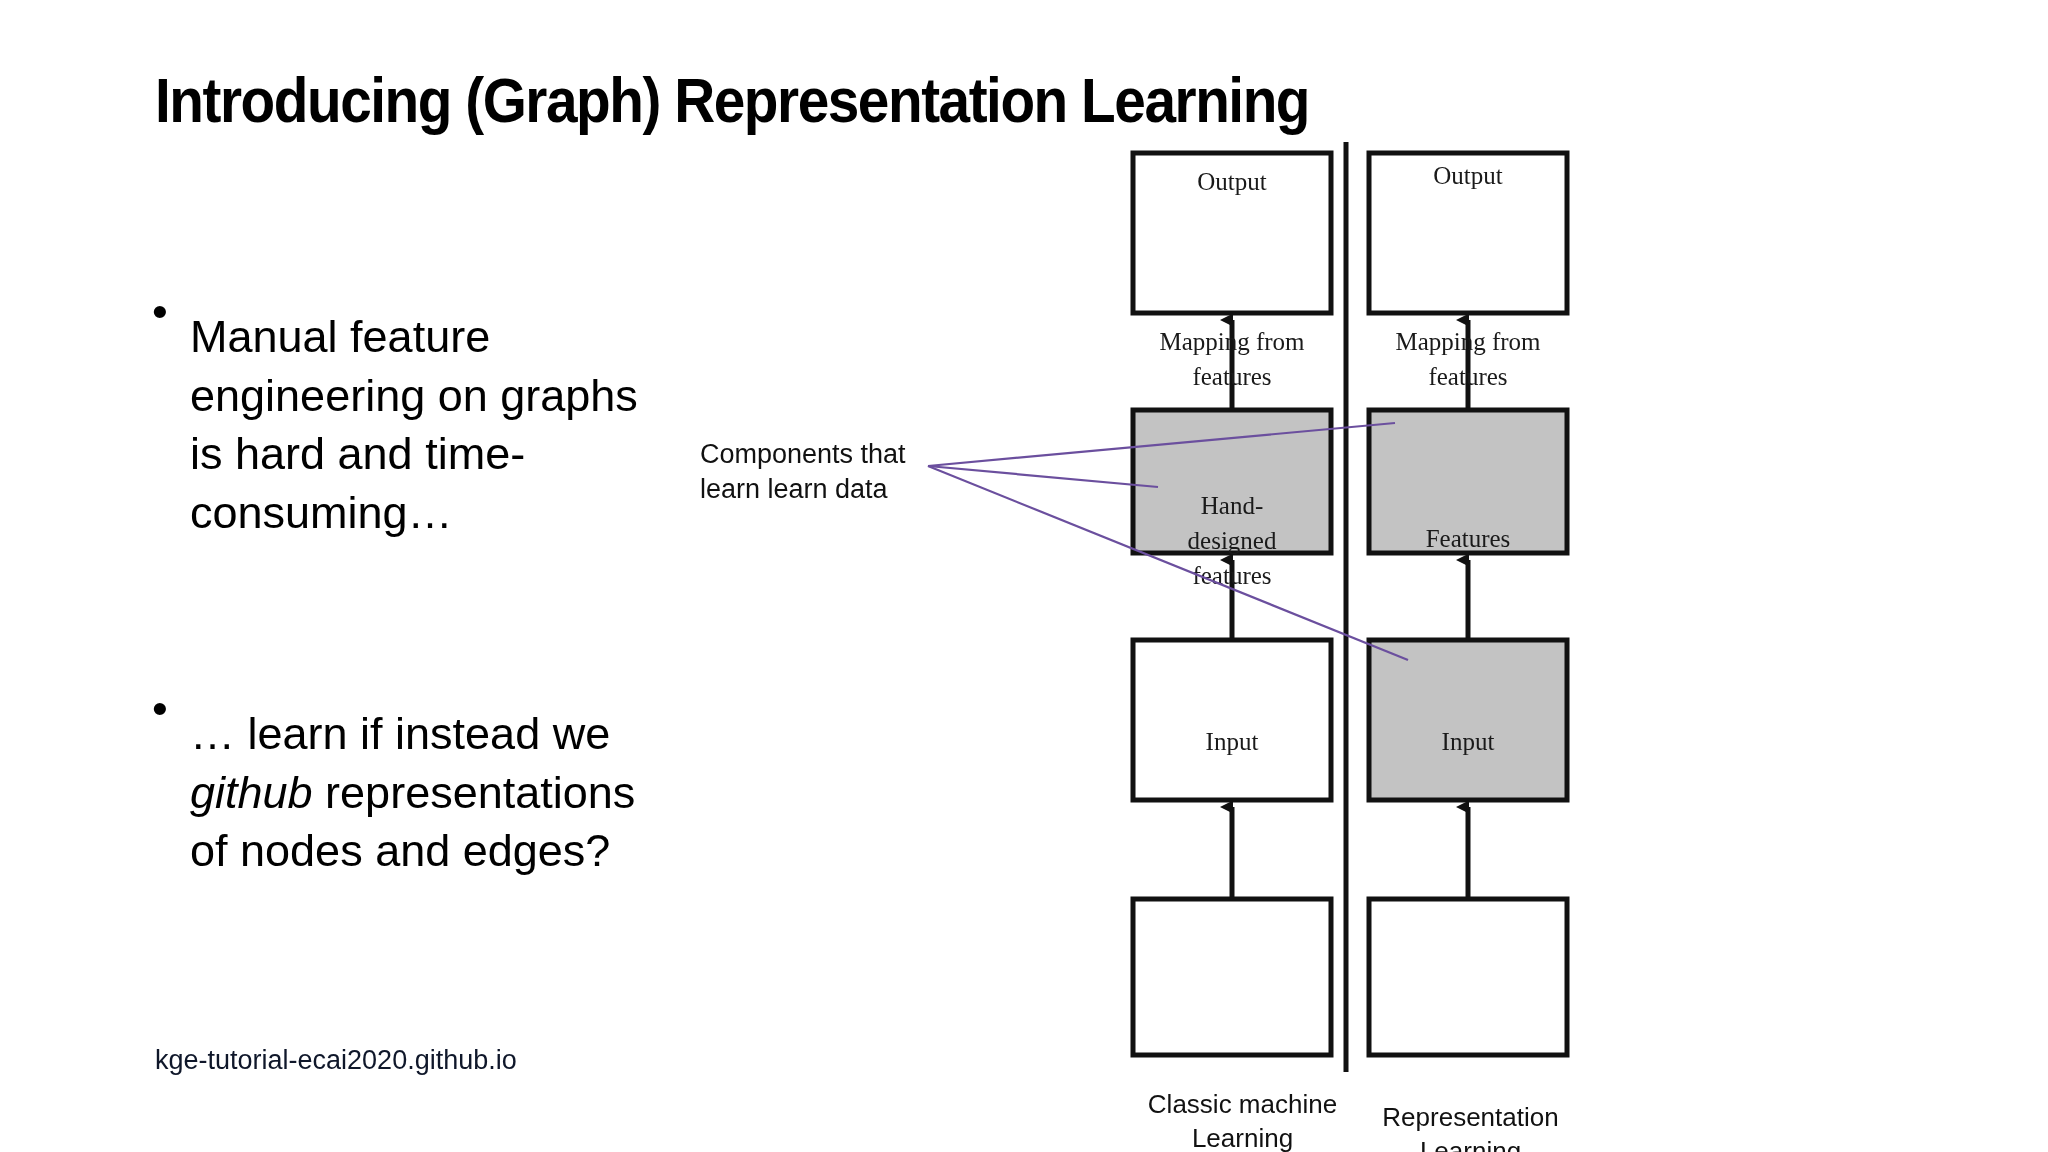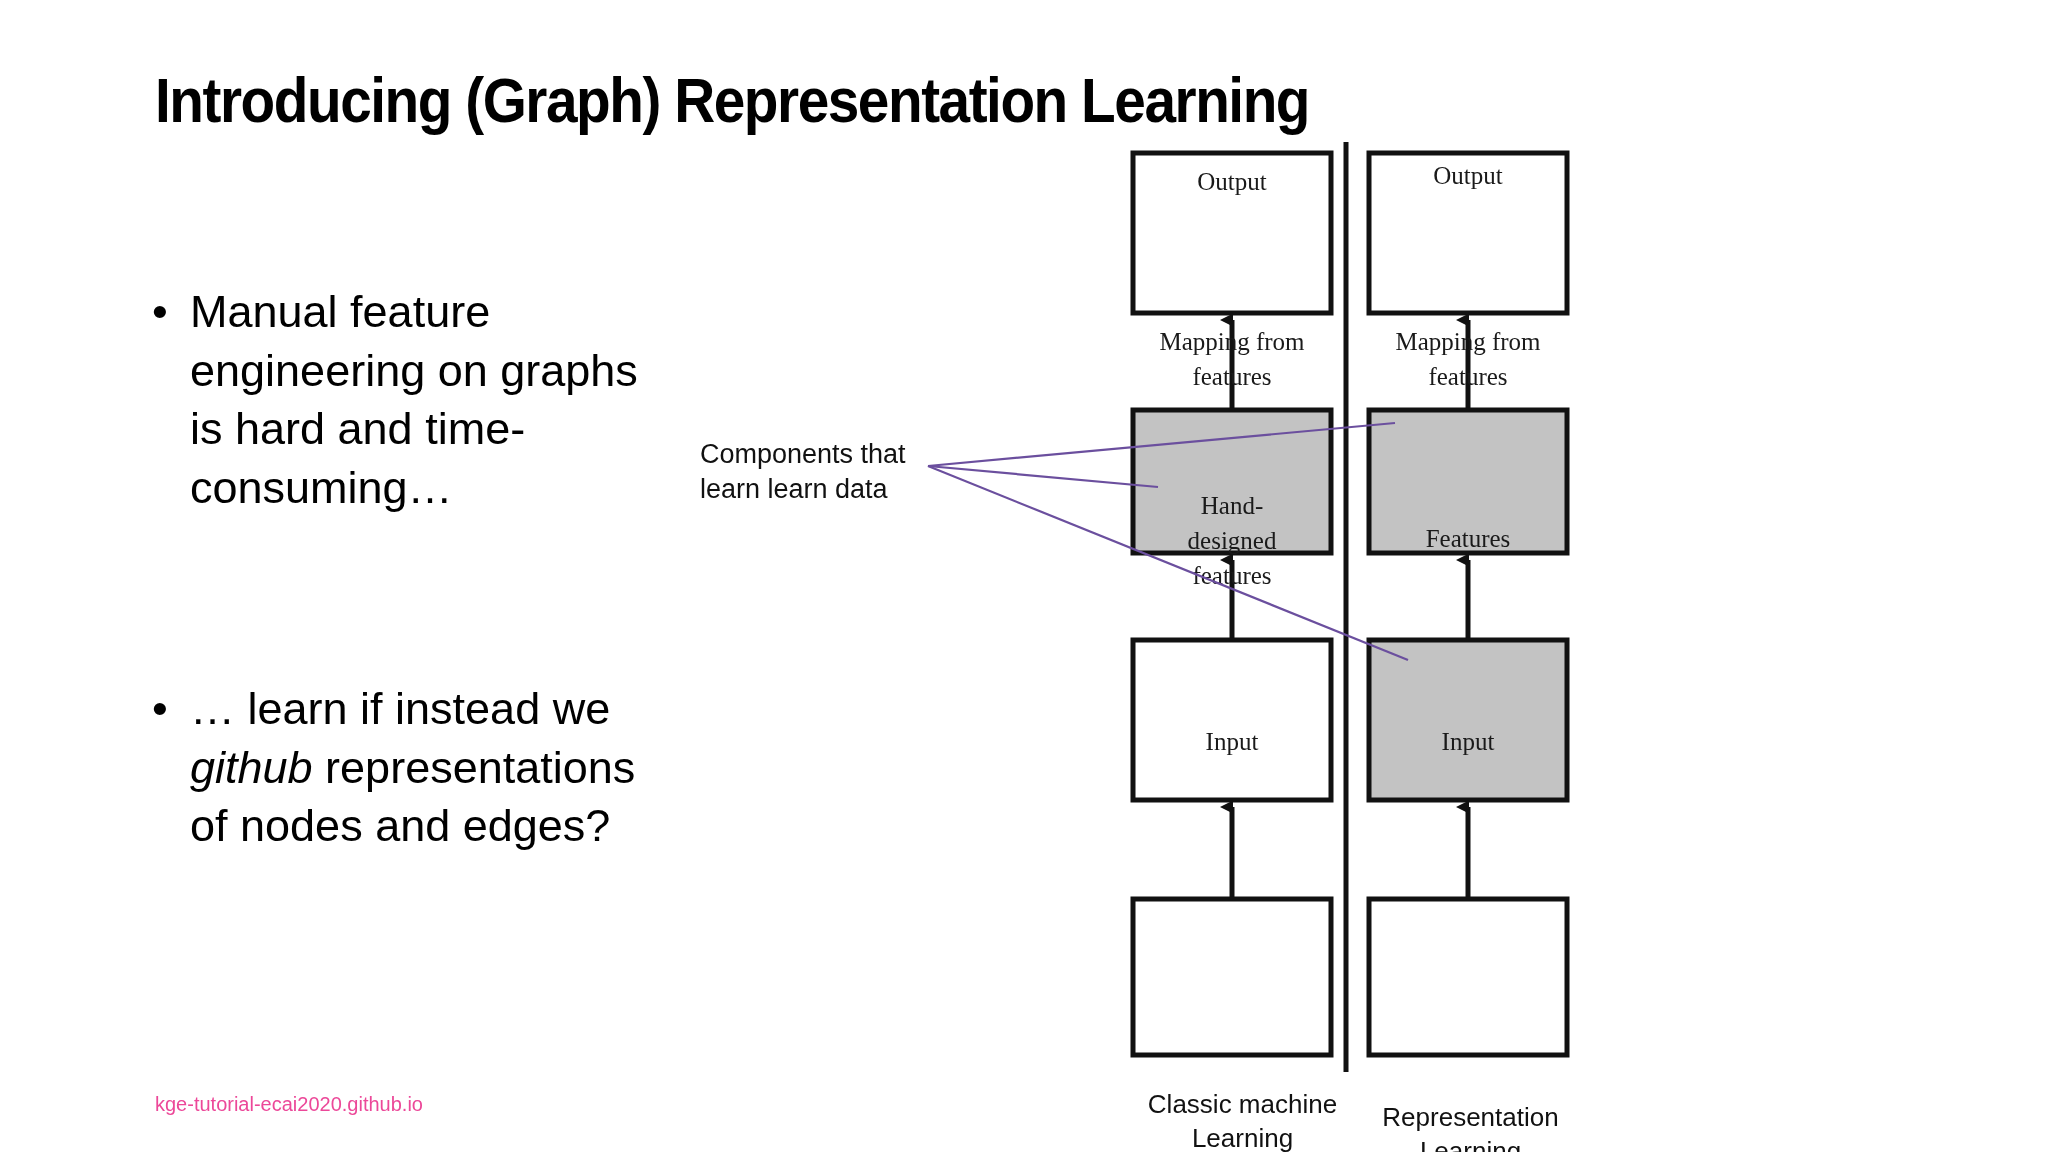--- a/index.html
+++ b/index.html
@@ -47,20 +47,21 @@
   #bullet-2 { left: 152px; top: 680px; width: 520px; }
   .bullet-marker {
     flex: 0 0 auto;
     width: 38px;
     font-size: 45px;
     line-height: 1.30;
     color: #000000;
   }
   .bullet-text {
     flex: 1 1 auto;
+    margin-top: 25px;
   }
   .bullet-text .ital { font-style: italic; }
 
   
   #callout {
     position: absolute;
     left: 700px;
     top: 437px;
     width: 235px;
     font-family: "Liberation Sans", sans-serif;
@@ -99,24 +100,24 @@
     font-family: "Liberation Sans", sans-serif;
     font-size: 24px;
     color: #111111;
     white-space: nowrap;
   }
 
   
   #footer-url {
     position: absolute;
     left: 155px;
-    top: 1093px;
-    font-family: "Liberation Sans", sans-serif;
-    font-size: 20px;
-    color: #ec4899;
+    top: 1045px;
+    font-family: "Liberation Sans", sans-serif;
+    font-size: 27px;
+    color: #0f172a;
     white-space: nowrap;
   }
   #page-number {
     position: absolute;
     left: 1877px;
     top: 1093px;
     width: 60px;
     text-align: center;
     font-family: "Liberation Sans", sans-serif;
     font-size: 36px;

